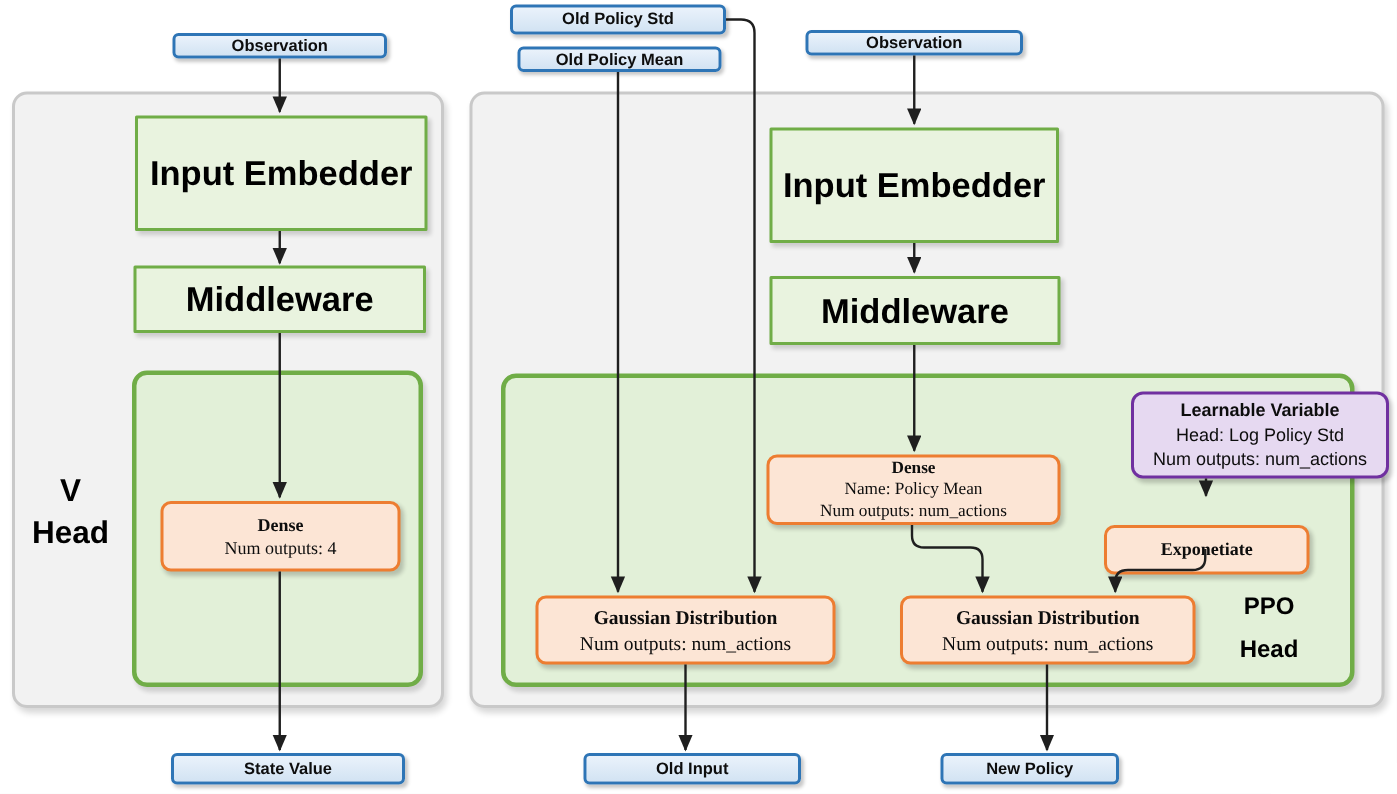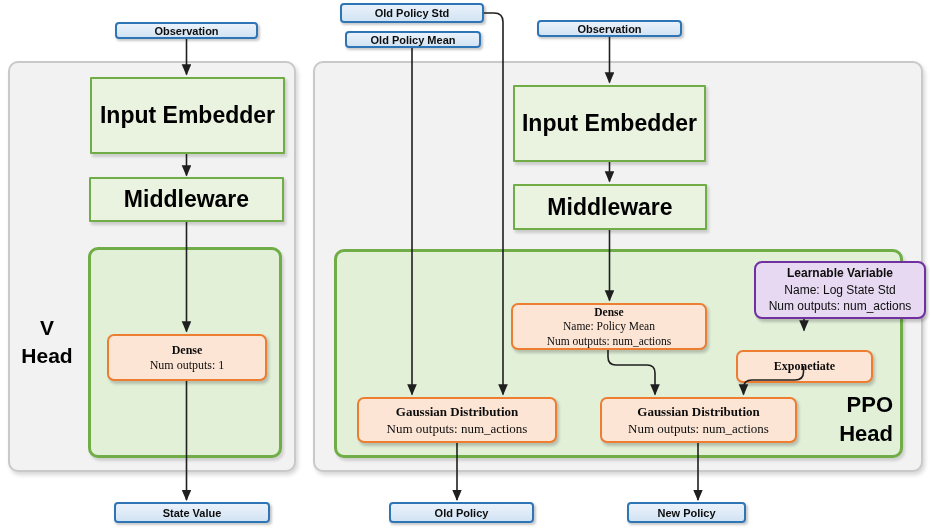--- a/index.html
+++ b/index.html
@@ -47,21 +47,21 @@
     background:var(--purple-fill); border:2.5px solid var(--purple-border);
     border-radius:8px; font-size:12px; line-height:16.5px;
     box-shadow:2px 2.5px 3px rgba(0,0,0,.2);
   }
   .tt{font-weight:bold;}
   .dense3{line-height:14.5px; font-size:11.5px;}
   .gauss{font-size:13px; line-height:17px;}
   .biglabel{
     font-size:21px; font-weight:bold; color:#000; text-align:center; line-height:28px;
   }
-  .biglabel2{line-height:29px; font-size:22px;text-align:right;}
+  .biglabel2{line-height:29px; font-size:16px;}
   svg.arrows{position:absolute; left:0; top:0; pointer-events:none;}
   svg.arrows path{fill:none; stroke:var(--arrow); stroke-width:1.6px;}
 </style>
 </head>
 <body>
 
 <div id="stage">
 
   <div class="abs cont-gray" style="left:8px; top:61px; width:288px; height:411px;"></div>
   <div class="abs cont-gray" style="left:313px; top:61px; width:610px; height:411px;"></div>
@@ -75,57 +75,57 @@
   <div class="abs biglabel biglabel2" style="left:799px; top:390px; width:94px;">
     <div>PPO</div>
     <div>Head</div>
   </div>
 
   <div class="abs box blue" style="left:115px; top:22px; width:143px; height:17px;">Observation</div>
   <div class="abs box greenbox" style="left:90px; top:77px; width:195px; height:77px;">Input Embedder</div>
   <div class="abs box greenbox" style="left:89px; top:177px; width:195px; height:45px;">Middleware</div>
   <div class="abs box orange" style="left:107px; top:334px; width:160px; height:47px;">
     <div class="tt">Dense</div>
-    <div>Num outputs: 1</div>
+    <div>Num outputs: 4</div>
   </div>
   <div class="abs box blue" style="left:114px; top:502px; width:156px; height:21px;">State Value</div>
 
   <div class="abs box blue" style="left:340px; top:3px; width:144px; height:20px;">Old Policy Std</div>
   <div class="abs box blue" style="left:345px; top:31px; width:136px; height:17px;">Old Policy Mean</div>
   <div class="abs box blue" style="left:537px; top:20px; width:145px; height:17px;">Observation</div>
 
   <div class="abs box greenbox" style="left:513px; top:85px; width:193px; height:77px;">Input Embedder</div>
   <div class="abs box greenbox" style="left:513px; top:184px; width:194px; height:46px;">Middleware</div>
 
   <div class="abs box orange dense3" style="left:511px; top:303px; width:196px; height:47px;">
     <div class="tt">Dense</div>
     <div>Name: Policy Mean</div>
     <div>Num outputs: num_actions</div>
   </div>
 
   <div class="abs box purple" style="left:718px; top:261px; width:172px; height:58px;margin-left:36px;">
     <div class="tt">Learnable Variable</div>
-    <div>Name: Log State Std</div>
+    <div>Head: Log Policy Std</div>
     <div>Num outputs: num_actions</div>
   </div>
 
   <div class="abs box orange" style="left:736px; top:350px; width:137px; height:33px;">
     <div class="tt">Exponetiate</div>
   </div>
 
   <div class="abs box orange gauss" style="left:357px; top:397px; width:200px; height:46px;">
     <div class="tt">Gaussian Distribution</div>
     <div>Num outputs: num_actions</div>
   </div>
   <div class="abs box orange gauss" style="left:600px; top:397px; width:197px; height:46px;">
     <div class="tt">Gaussian Distribution</div>
     <div>Num outputs: num_actions</div>
   </div>
 
-  <div class="abs box blue" style="left:389px; top:502px; width:145px; height:21px;">Old Policy</div>
+  <div class="abs box blue" style="left:389px; top:502px; width:145px; height:21px;">Old Input</div>
   <div class="abs box blue" style="left:627px; top:502px; width:119px; height:21px;">New Policy</div>
 
   <svg class="arrows" width="931" height="529" viewBox="0 0 931 529">
     <defs>
       <marker id="ah" markerWidth="8" markerHeight="7" refX="6.4" refY="3" orient="auto" markerUnits="strokeWidth">
         <path d="M0,0 L7,3 L0,6 Z" style="fill:var(--arrow); stroke:none;"></path>
       </marker>
     </defs>
     <path d="M186.5 39 V74.5" marker-end="url(#ah)"></path>
     <path d="M186.5 154 V175.5" marker-end="url(#ah)"></path>

